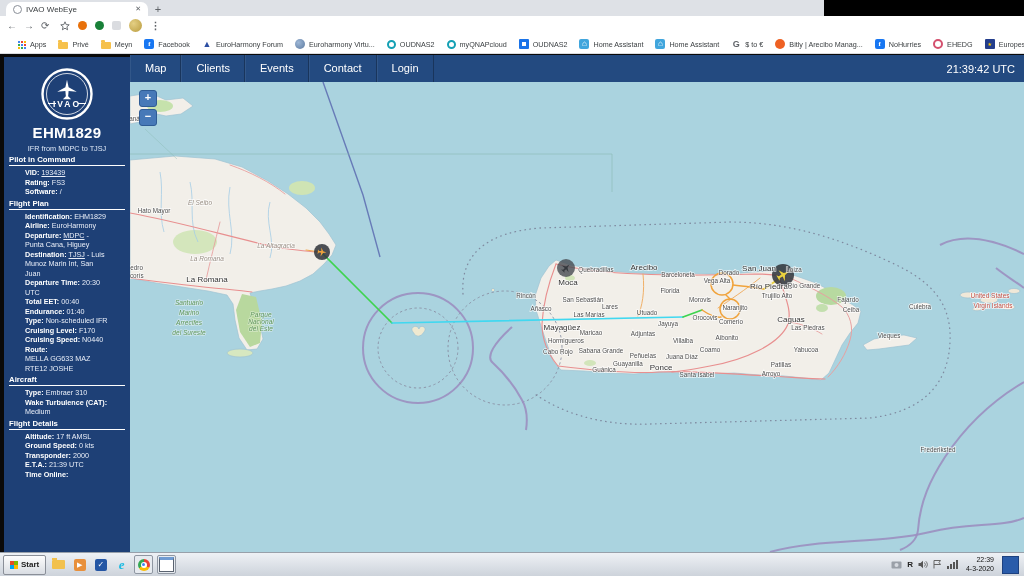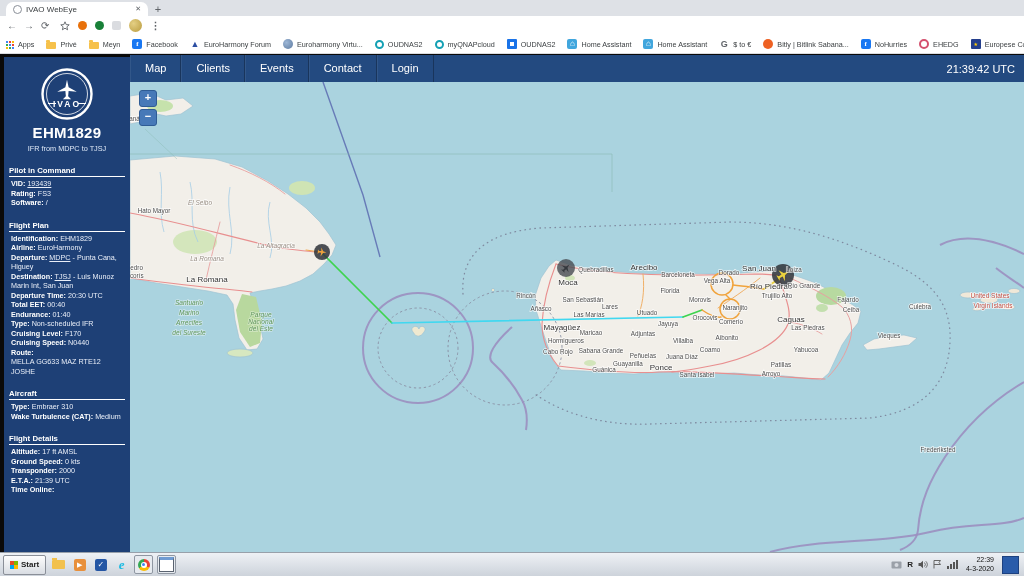--- a/index.html
+++ b/index.html
@@ -1,34 +1,34 @@
 <!DOCTYPE html>
 <html><head>
 <meta charset="utf-8">
 <style>
   html,body{margin:0;padding:0}
   body{width:1024px;height:576px;overflow:hidden;position:relative;background:#000;
        font-family:"Liberation Sans",sans-serif;-webkit-font-smoothing:antialiased}
   
-  .tabstrip{position:absolute;top:0;left:0;width:1024px;height:16px;background:#dee1e6;display:flex;align-items:flex-end;padding-left:6px;box-sizing:border-box}
+  .tabstrip{position:absolute;top:0;left:0;width:824px;height:16px;background:#dee1e6;display:flex;align-items:flex-end;padding-left:6px;box-sizing:border-box}
   .tab{width:128px;height:14px;background:#fff;border-radius:7px 7px 0 0;display:flex;align-items:center;gap:4px;padding:0 7px;font-size:8px;color:#3c4043}
   .tab .title{flex:1;white-space:nowrap;overflow:hidden}
   .favicon{width:7px;height:7px;border:1.6px solid #8a8f98;border-radius:50%;flex:none}
   .tab-close{color:#5f6368;font-size:7px}
   .newtab{width:20px;text-align:center;color:#5f6368;font-size:11px;line-height:14px}
   .toolbar{position:absolute;top:16px;left:0;width:1024px;height:19px;background:#fff;display:flex;align-items:center;padding:0 7px;box-sizing:border-box;gap:7px}
   .navglyph{color:#5f6368;font-size:10px;line-height:1}
   .omnibox{flex:1;height:13px;background:#f1f3f4;border-radius:7px;display:flex;align-items:center;gap:5px;padding:0 8px;font-size:8px;color:#202124}
   .right-icons{display:flex;align-items:center;gap:8px;padding-left:4px}
   .ext{width:9px;height:9px;border-radius:50%}
   .ext.orange{background:#e8710a}.ext.green{background:#188038}
   .ext.grey{background:#dadce0;border-radius:2px}
   .avatar{width:13px;height:13px;border-radius:50%;background:radial-gradient(circle at 35% 35%,#e4cf84,#b99b3e)}
   .menu-dots{color:#5f6368;font-size:10px;font-weight:bold}
-  .bookmarks{position:absolute;top:35px;left:0;width:1024px;height:19px;background:#fff;border-bottom:1px solid #dadce0;display:flex;align-items:center;gap:12px;padding:0 4px;box-sizing:border-box;overflow:hidden}
+  .bookmarks{position:absolute;top:35px;left:0;width:1024px;height:19px;background:#fff;border-bottom:1px solid #dadce0;display:flex;align-items:center;gap:12px;padding:0 16px;box-sizing:border-box;overflow:hidden}
   .bm{display:flex;align-items:center;gap:4px;font-size:7.2px;color:#3c4043;white-space:nowrap;flex:none}
   .ic{width:10px;height:10px;display:inline-flex;align-items:center;justify-content:center;flex:none;font-size:7px;line-height:1}
   .ic-apps::before{content:"";width:2px;height:2px;background:#4285f4;box-shadow:3px 0 #ea4335,6px 0 #fbbc05,0 3px #34a853,3px 3px #4285f4,6px 3px #ea4335,0 6px #fbbc05,3px 6px #34a853,6px 6px #4285f4;margin:-5px 0 0 -5px}
   .ic-folder{width:10px;height:7px;background:#f6c14b;border-radius:1px;position:relative;margin-top:2px}
   .ic-folder::before{content:"";position:absolute;top:-2px;left:0;width:4px;height:2px;background:#f6c14b;border-radius:1px 1px 0 0}
   .ic-facebook{background:#1877f2;border-radius:2px;color:#fff;font-weight:bold;font-family:"Liberation Serif",serif}
   .ic-facebook::before{content:"f"}
   .ic-triangle{color:#2b4ea2;font-size:9px}.ic-triangle::before{content:"▲"}
   .ic-globe{background:radial-gradient(circle at 35% 35%,#9db7d6,#5d7aa0);border-radius:50%}
   .ic-qnap{border:2.5px solid #14a0b4;border-radius:50%;width:5px;height:5px;background:#fff}
@@ -37,22 +37,22 @@
   .ic-g{color:#5f6368;font-weight:bold;font-size:9px}.ic-g::before{content:"G"}
   .ic-bitly{background:#ee6123;border-radius:50%}
   .ic-ehedg{border:2px solid #d4506e;border-radius:50%;width:6px;height:6px}
   .ic-eu{background:#243e8c;border-radius:1px;color:#ffcc00;font-size:5px}.ic-eu::before{content:"★"}
   
   .content{position:absolute;top:54px;left:0;width:1024px;height:498px;background:#0a0a0a}
   .sidebar{position:absolute;left:4px;top:3px;width:126px;height:504px;background:#1e4076;color:#fff;overflow:hidden}
   .logo{width:56px;height:56px;margin:9px auto 2px;display:block}
   .callsign{text-align:center;font-size:15px;font-weight:bold;letter-spacing:.3px}
   .subtitle{text-align:center;font-size:7.3px;color:#dde7f6;margin-top:3px}
-  .section-title{font-weight:bold;font-size:7.8px;border-bottom:1px solid #fff;margin:13px 5px 2px;padding-bottom:1px}
-  .row{font-size:7.2px;line-height:1.32;margin:0 7px;color:#e9eef8}
+  .section-title{font-weight:bold;font-size:7.8px;border-bottom:1px solid #fff;margin:2px 5px 2px;padding-bottom:1px}
+  .row{font-size:7.2px;line-height:1.32;margin:0 21px;color:#e9eef8}
   .row b{color:#fff}
   .row .lnk{text-decoration:underline;cursor:pointer}
   .navbar{position:absolute;left:130px;top:1px;width:894px;height:27px;background:#234a80;display:flex;align-items:center;color:#fff}
   .nav-item{padding:0 14px;height:27px;line-height:27px;font-size:11px;border-right:1px solid rgba(0,0,0,.28);border-left:1px solid rgba(255,255,255,.07);cursor:pointer}
   .utc-clock{margin-left:auto;padding-right:9px;font-size:11px}
   .map{position:absolute;left:130px;top:28px;width:894px;height:470px;background:#aad3df;overflow:hidden}
   .zoomctl{position:absolute;left:9px;top:8px;z-index:5}
   .zoombtn{width:16px;height:15px;background:#4779b8;border:1px solid #2f5c95;border-radius:3px;color:#fff;font-weight:bold;font-size:11px;line-height:13px;text-align:center;margin-bottom:2px;cursor:pointer}
   
   text.ml{text-anchor:middle;paint-order:stroke;stroke:#ffffff;stroke-width:1.6px;stroke-opacity:.72;font-family:"Liberation Sans",sans-serif}
@@ -160,21 +160,21 @@
       <span class="bm">
         <span class="ic ic-home"></span>
         <span>Home Assistant</span>
       </span>
       <span class="bm">
         <span class="ic ic-g"></span>
         <span>$ to €</span>
       </span>
       <span class="bm">
         <span class="ic ic-bitly"></span>
-        <span>Bitly | Bitlink Sabana...</span>
+        <span>Bitly | Arecibo Manag...</span>
       </span>
       <span class="bm">
         <span class="ic ic-facebook"></span>
         <span>NoHurries</span>
       </span>
       <span class="bm">
         <span class="ic ic-ehedg"></span>
         <span>EHEDG</span>
       </span>
       <span class="bm">

